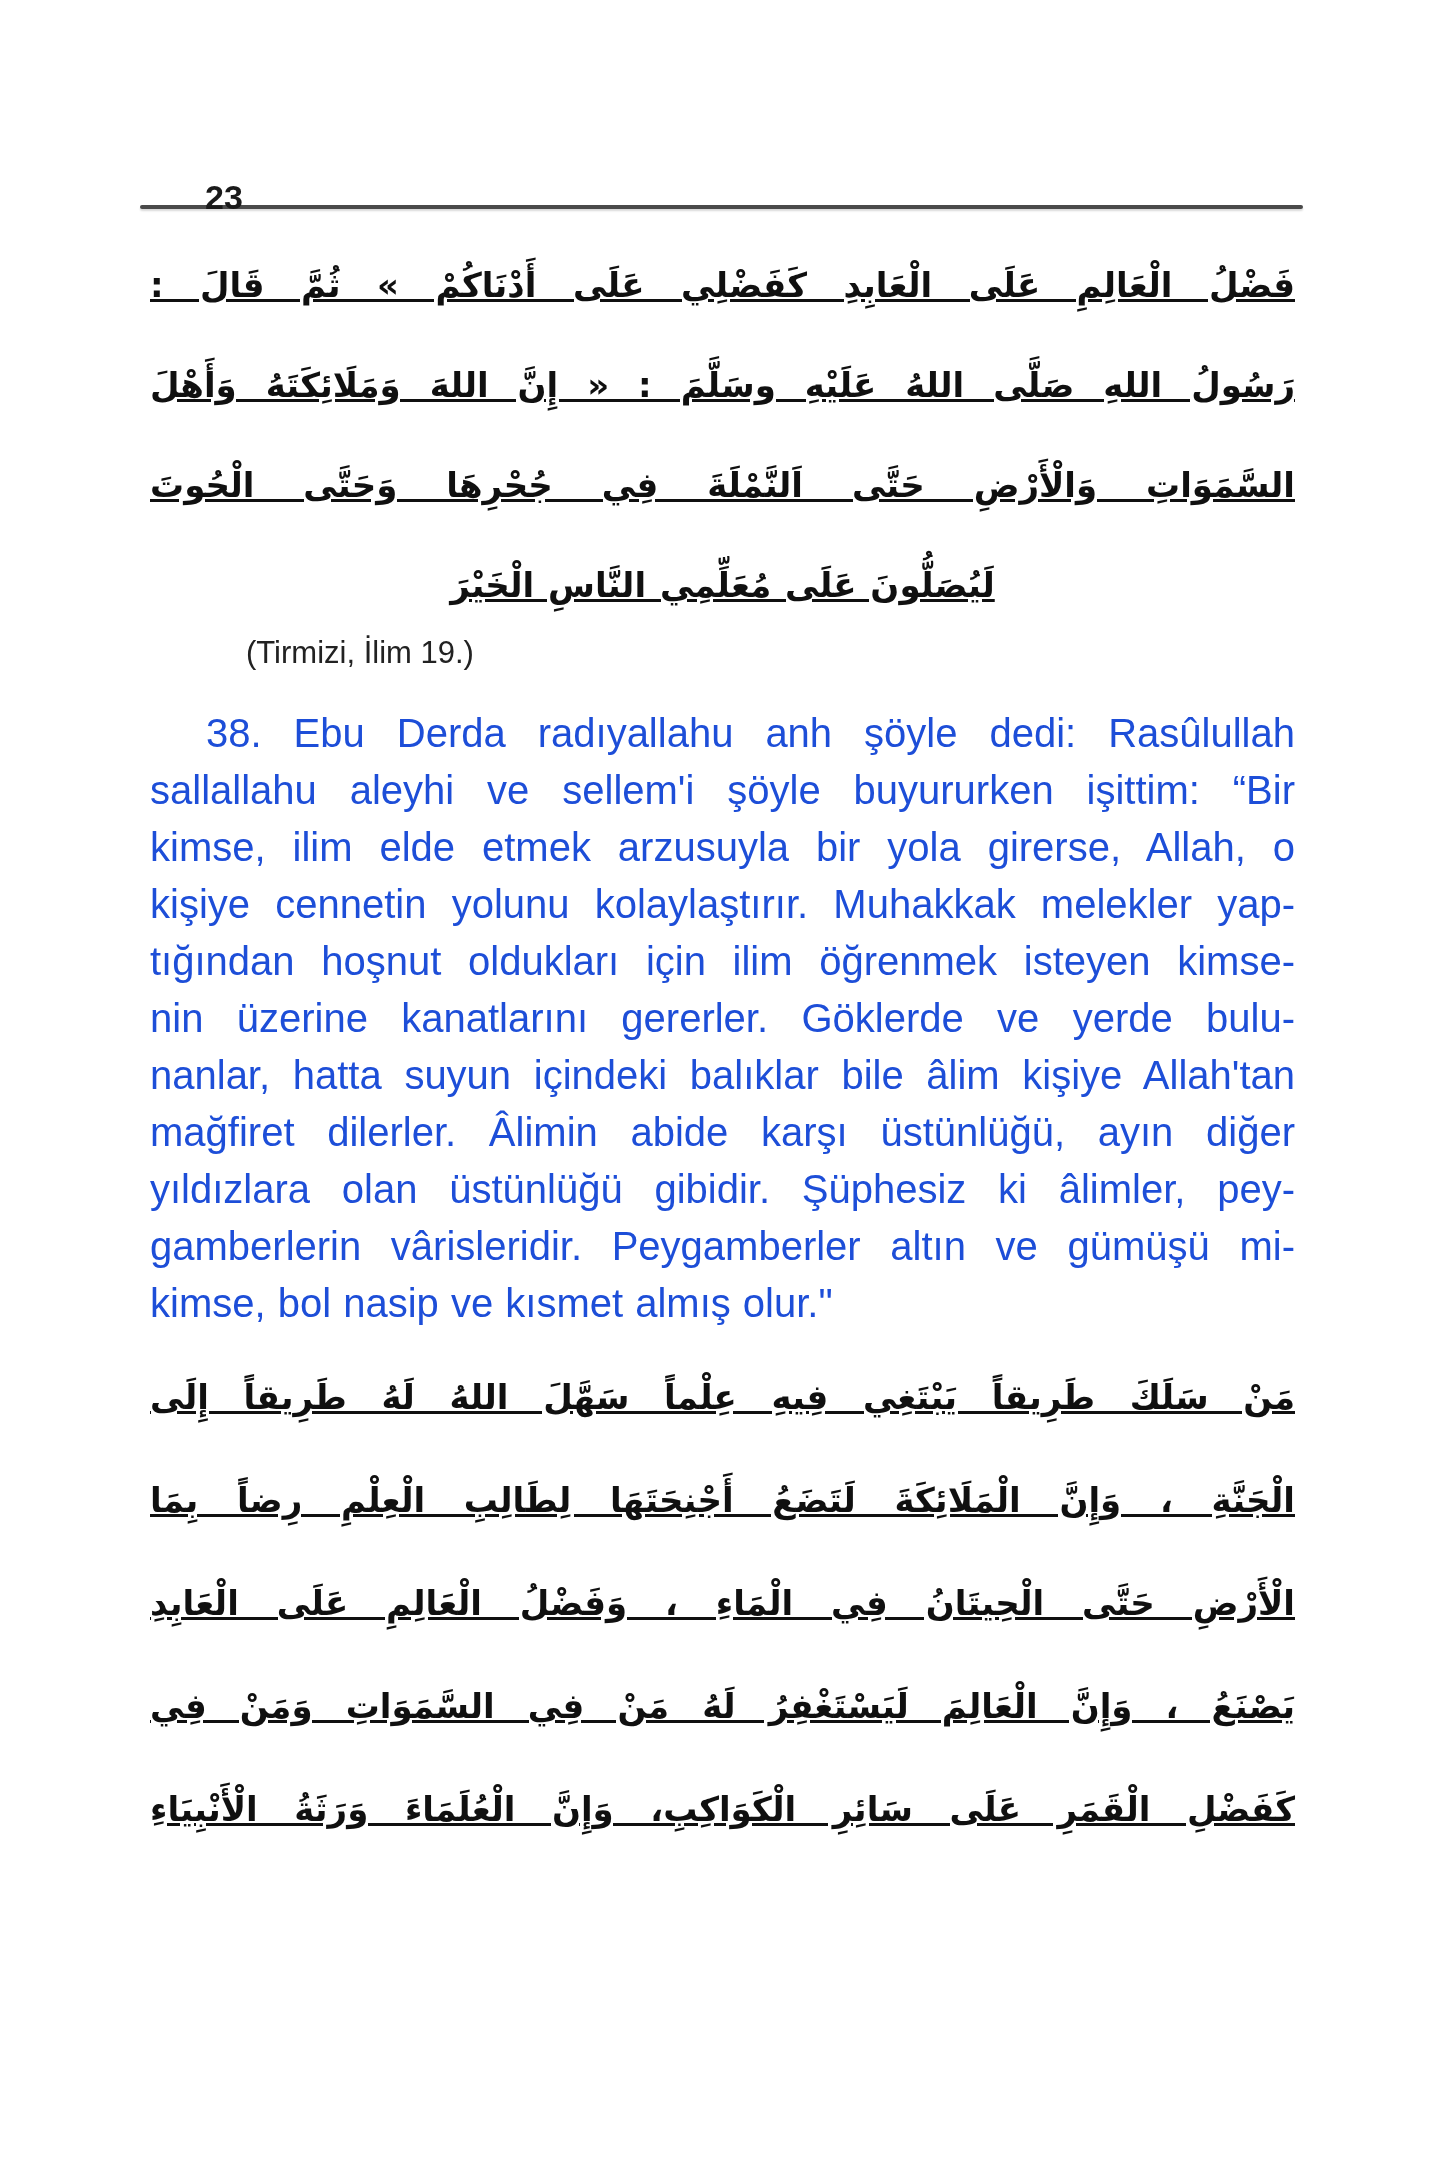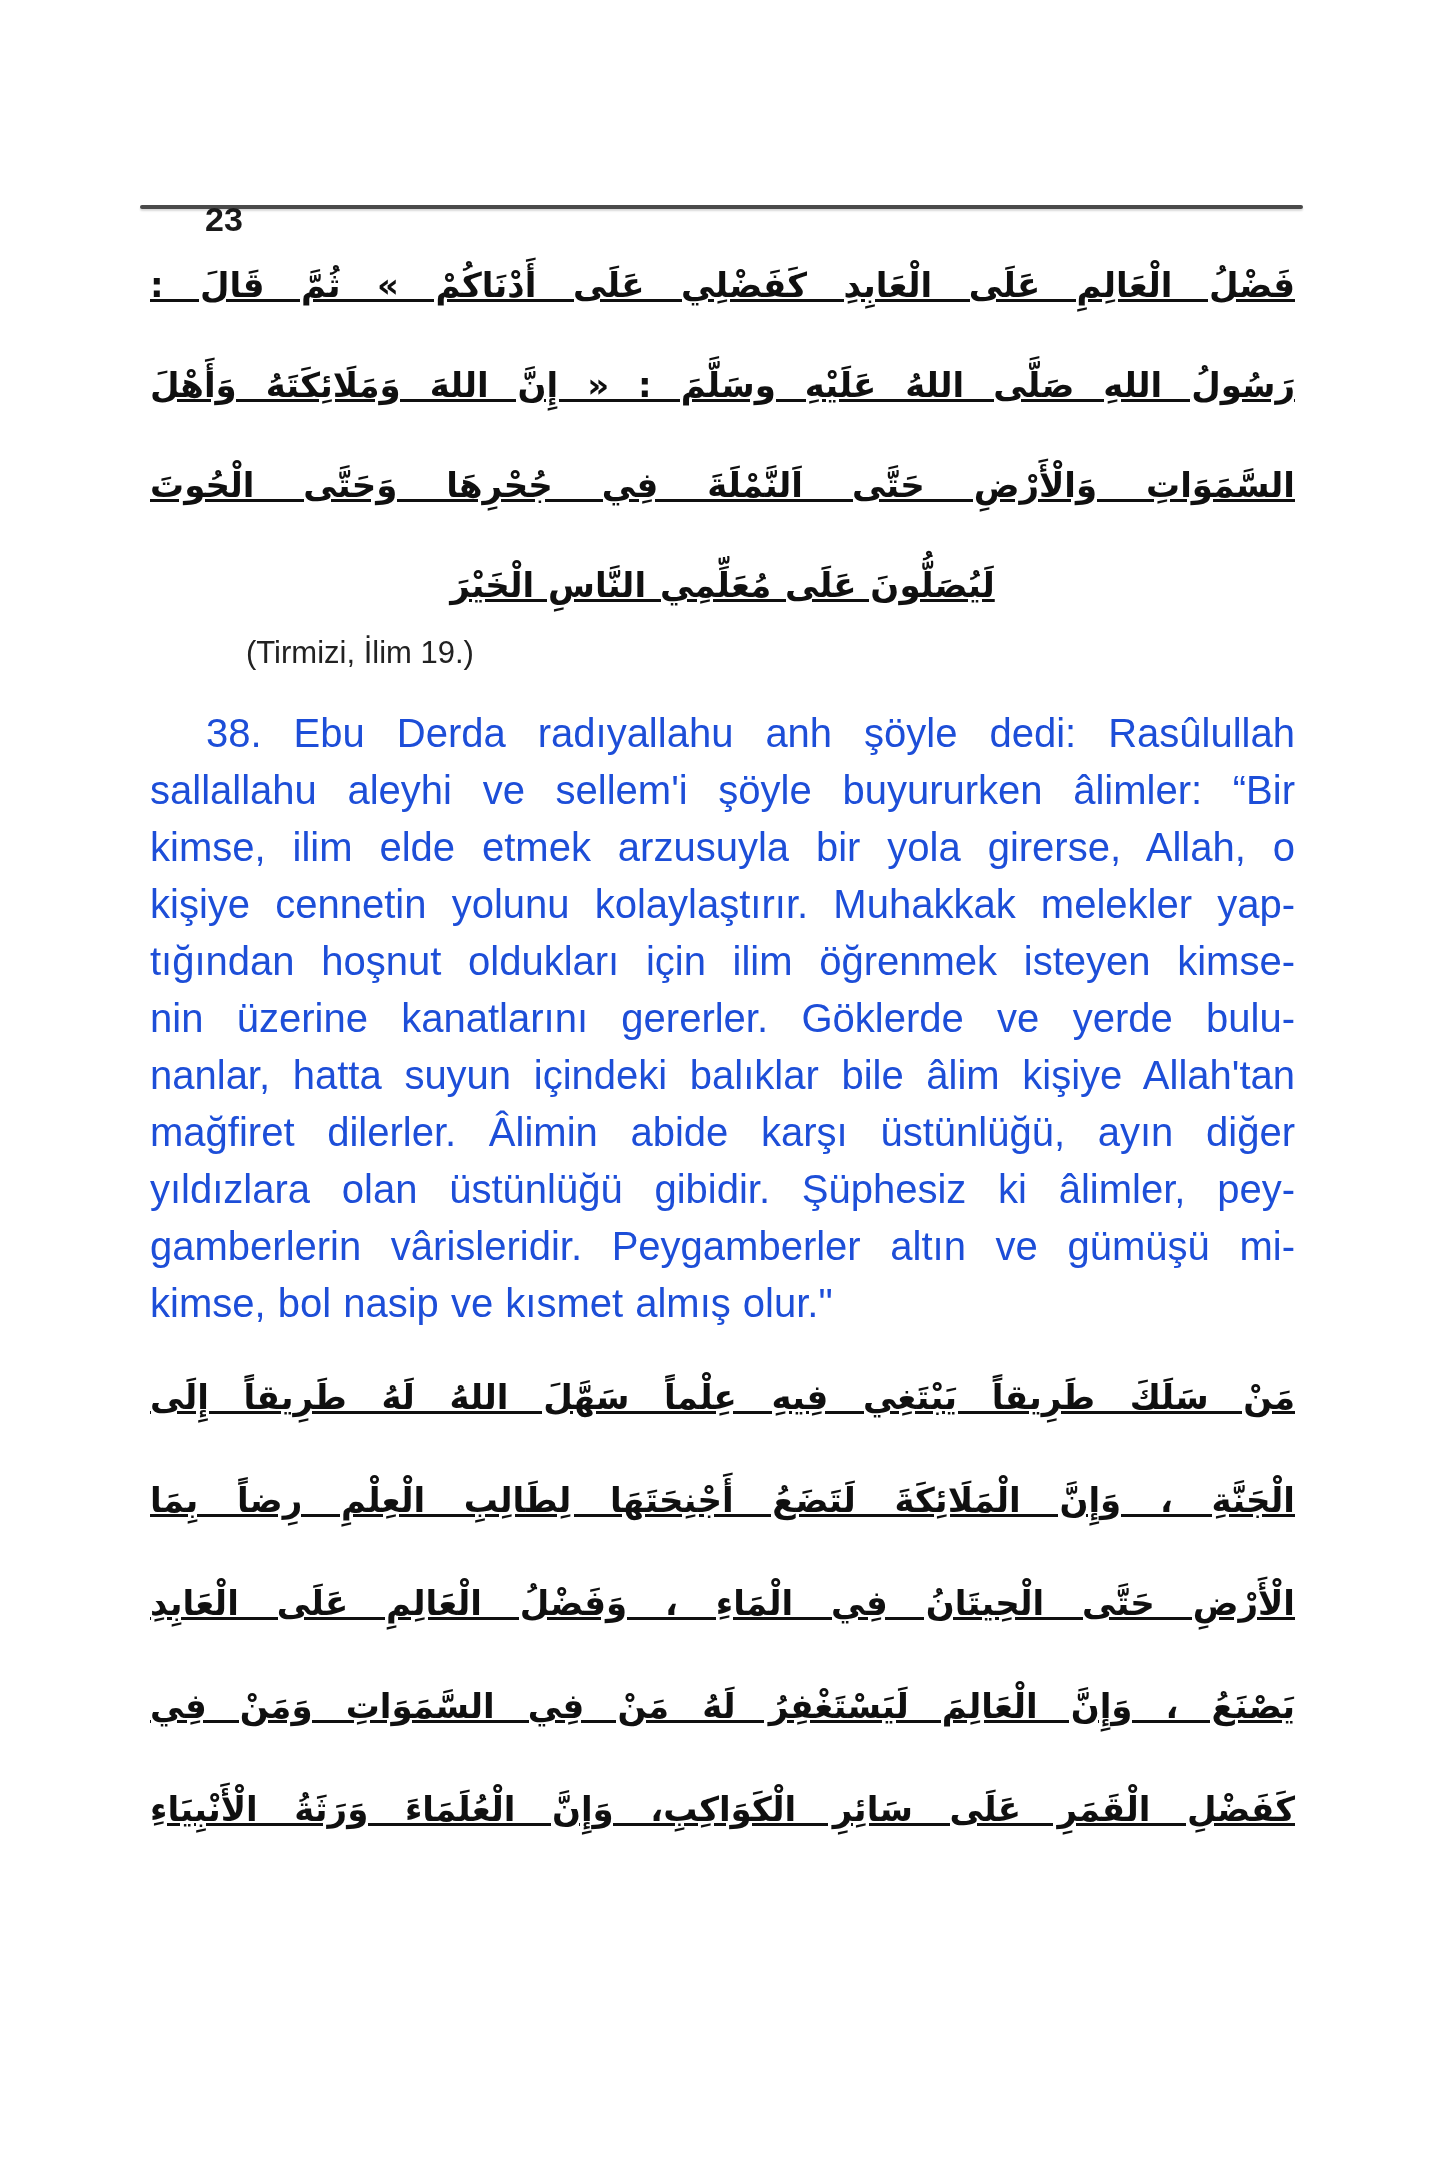--- a/index.html
+++ b/index.html
@@ -23,21 +23,21 @@
   }
 
   
   .header {
     position: relative;
     padding-top: 193px;
   }
   .page-number {
     position: absolute;
     left: 55px;
-    top: 200px;
+    top: 178px;
     font-size: 34px;
     font-weight: bold;
     color: #1a1a1a;
   }
   .chapter-title {
     text-align: center;
     font-size: 32px;
     font-weight: bold;
     letter-spacing: 2.5px;
     color: #1a1a1a;
@@ -113,21 +113,21 @@
     <div class="aline">فَضْلُ الْعَالِمِ عَلَى الْعَابِدِ كَفَضْلِي عَلَى أَدْنَاكُمْ » ثُمَّ قَالَ :</div>
     <div class="aline">رَسُولُ اللهِ صَلَّى اللهُ عَلَيْهِ وسَلَّمَ : « إِنَّ اللهَ وَمَلَائِكَتَهُ وَأَهْلَ</div>
     <div class="aline">السَّمَوَاتِ وَالْأَرْضِ حَتَّى اَلنَّمْلَةَ فِي جُحْرِهَا وَحَتَّى الْحُوتَ</div>
     <div class="aline center">لَيُصَلُّونَ عَلَى مُعَلِّمِي النَّاسِ الْخَيْرَ</div>
   </div>
 
   <div class="citation">(Tirmizi, İlim 19.)</div>
 
   <div class="paragraph">
     <div class="pline first">38. Ebu Derda radıyallahu anh şöyle dedi: Rasûlullah</div>
-    <div class="pline">sallallahu aleyhi ve sellem'i şöyle buyururken âlimler: “Bir</div>
+    <div class="pline">sallallahu aleyhi ve sellem'i şöyle buyururken işittim: “Bir</div>
     <div class="pline">kimse, ilim elde etmek arzusuyla bir yola girerse, Allah, o</div>
     <div class="pline">kişiye cennetin yolunu kolaylaştırır. Muhakkak melekler yap-</div>
     <div class="pline">tığından hoşnut oldukları için ilim öğrenmek isteyen kimse-</div>
     <div class="pline">nin üzerine kanatlarını gererler. Göklerde ve yerde bulu-</div>
     <div class="pline">nanlar, hatta suyun içindeki balıklar bile âlim kişiye Allah'tan</div>
     <div class="pline">mağfiret dilerler. Âlimin abide karşı üstünlüğü, ayın diğer</div>
     <div class="pline">yıldızlara olan üstünlüğü gibidir. Şüphesiz ki âlimler, pey-</div>
     <div class="pline">gamberlerin vârisleridir. Peygamberler altın ve gümüşü mi-</div>
     <div class="pline last">kimse, bol nasip ve kısmet almış olur."</div>
   </div>

